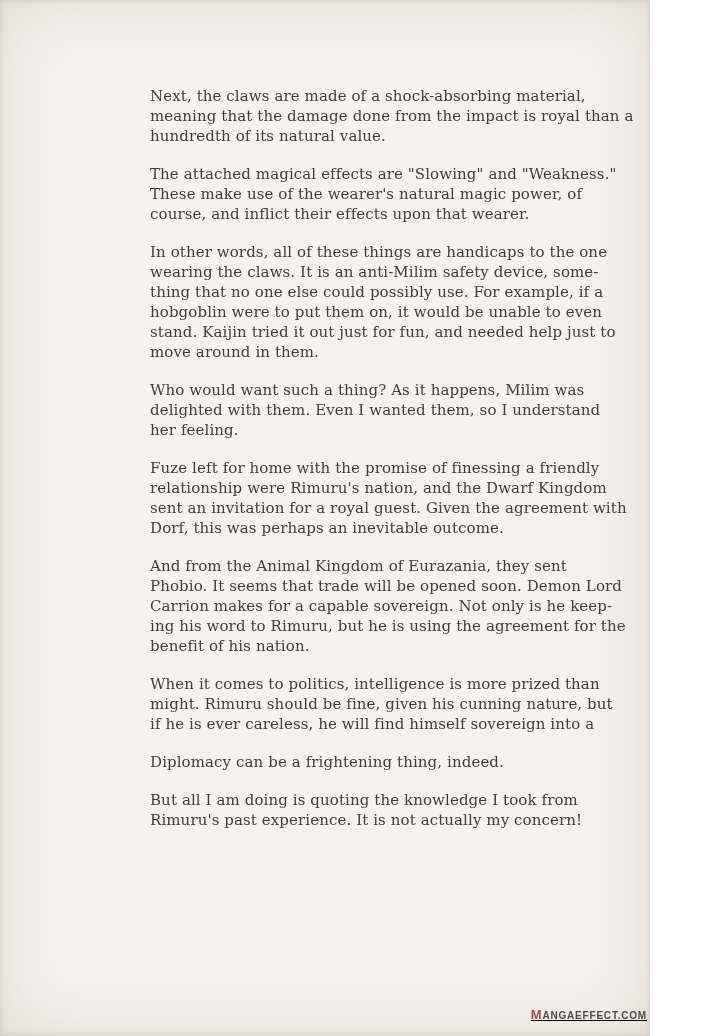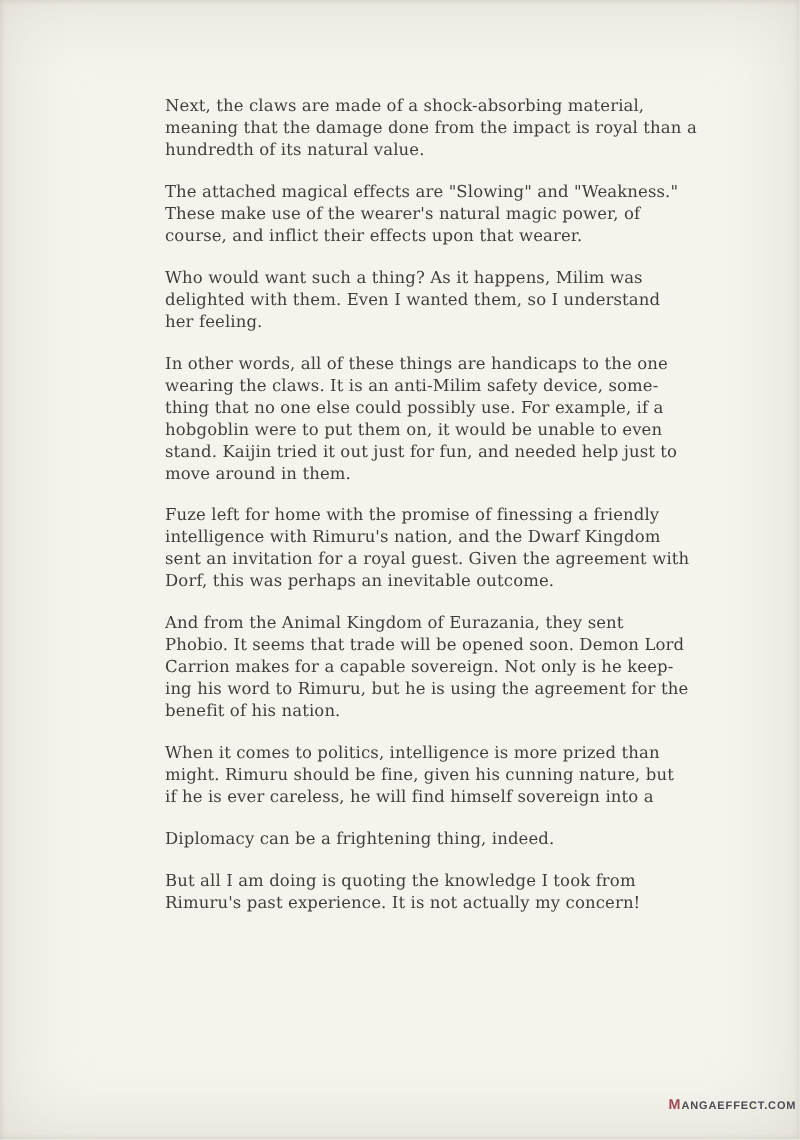--- a/index.html
+++ b/index.html
@@ -2,21 +2,21 @@
 <html><head>
 <meta charset="utf-8">
 <style>
   html, body {
     margin: 0;
     padding: 0;
     background: #ffffff;
   }
   .page {
     position: relative;
-    width: 727px;
+    width: 650px;
     height: 1036px;
     background: var(--page-bg, #f5f3ec);
     overflow: hidden;
     font-family: "DejaVu Serif", "Liberation Serif", serif;
     box-shadow: inset 0 0 70px rgba(168, 162, 148, 0.30),
                 inset 0 0 6px rgba(150, 145, 135, 0.35);
   }
   .text-column {
     position: absolute;
     left: 150px;
@@ -29,25 +29,26 @@
   }
   .paragraph {
     margin: 0 0 18px 0;
   }
   .line {
     white-space: pre;
   }
   .watermark {
     position: absolute;
     right: 3px;
-    bottom: 23px;
+    bottom: 13px;
     font-family: "Liberation Sans", "DejaVu Sans", sans-serif;
     font-weight: bold;
     letter-spacing: 0.8px;
     user-select: none;
+    text-decoration: underline;
   }
   .wm-initial {
     color: var(--wm-initial-color, #9e4a55);
     font-size: 13px;
   }
   .wm-rest {
     color: var(--wm-text-color, #4b4b52);
     font-size: 10px;
   }
 </style>
@@ -60,35 +61,35 @@
         <div class="line">Next, the claws are made of a shock-absorbing material,</div>
         <div class="line">meaning that the damage done from the impact is royal than a</div>
         <div class="line">hundredth of its natural value.</div>
       </div>
       <div class="paragraph">
         <div class="line">The attached magical effects are "Slowing" and "Weakness."</div>
         <div class="line">These make use of the wearer's natural magic power, of</div>
         <div class="line">course, and inflict their effects upon that wearer.</div>
       </div>
       <div class="paragraph">
-        <div class="line">Who would want such a thing? As it happens, Milim was</div>
-        <div class="line">delighted with them. Even I wanted them, so I understand</div>
-        <div class="line">her feeling.</div>
-      </div>
-      <div class="paragraph">
         <div class="line">In other words, all of these things are handicaps to the one</div>
         <div class="line">wearing the claws. It is an anti-Milim safety device, some-</div>
         <div class="line">thing that no one else could possibly use. For example, if a</div>
         <div class="line">hobgoblin were to put them on, it would be unable to even</div>
         <div class="line">stand. Kaijin tried it out just for fun, and needed help just to</div>
         <div class="line">move around in them.</div>
       </div>
       <div class="paragraph">
+        <div class="line">Who would want such a thing? As it happens, Milim was</div>
+        <div class="line">delighted with them. Even I wanted them, so I understand</div>
+        <div class="line">her feeling.</div>
+      </div>
+      <div class="paragraph">
         <div class="line">Fuze left for home with the promise of finessing a friendly</div>
-        <div class="line">intelligence with Rimuru's nation, and the Dwarf Kingdom</div>
+        <div class="line">relationship were Rimuru's nation, and the Dwarf Kingdom</div>
         <div class="line">sent an invitation for a royal guest. Given the agreement with</div>
         <div class="line">Dorf, this was perhaps an inevitable outcome.</div>
       </div>
       <div class="paragraph">
         <div class="line">And from the Animal Kingdom of Eurazania, they sent</div>
         <div class="line">Phobio. It seems that trade will be opened soon. Demon Lord</div>
         <div class="line">Carrion makes for a capable sovereign. Not only is he keep-</div>
         <div class="line">ing his word to Rimuru, but he is using the agreement for the</div>
         <div class="line">benefit of his nation.</div>
       </div>

